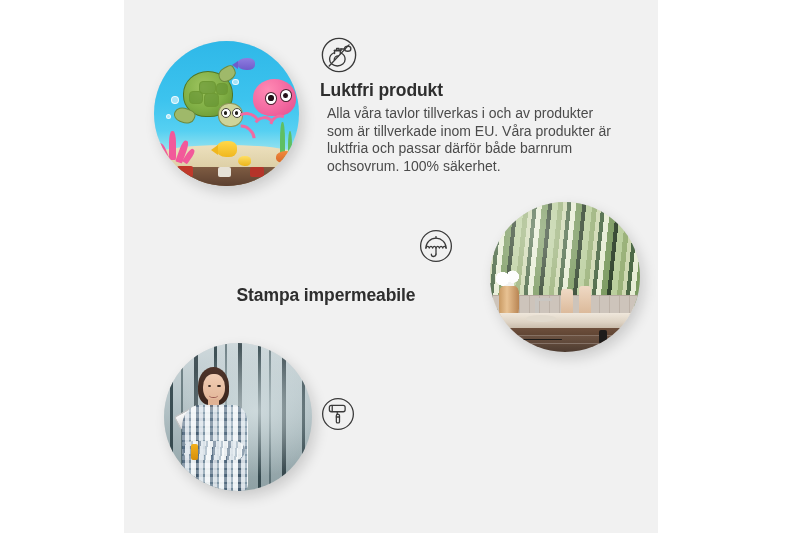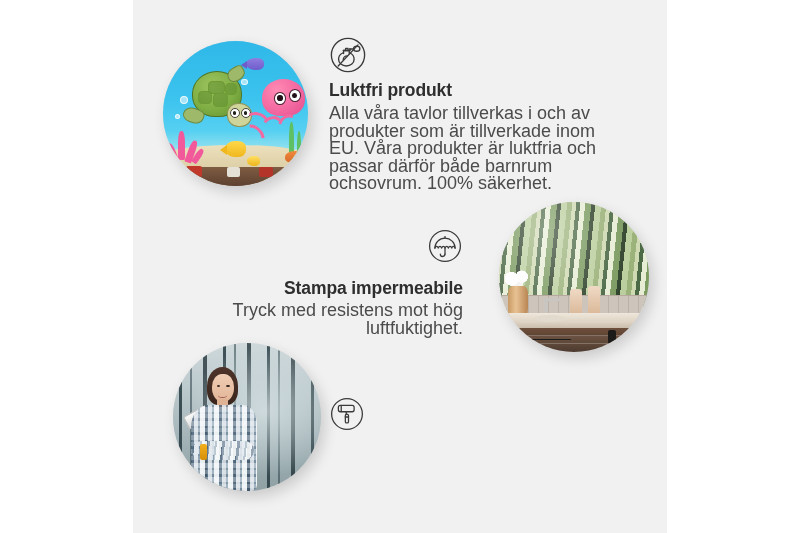--- a/index.html
+++ b/index.html
@@ -19,21 +19,21 @@
   #page {
     position: relative;
     width: 800px;
     height: 533px;
     background: #ffffff;
   }
 
   
   #panel {
     position: absolute;
-    left: 133px;
+    left: 124px;
     top: 0;
     width: 534px;
     height: 533px;
     background: #f1f1f1;
     overflow: hidden;
   }
 
   
   .photo {
     position: absolute;
@@ -261,34 +261,34 @@
   .feature { position: absolute; }
   .feature .icon-wrap { display: block; }
   .feature .f-title {
     font-size: 17.5px;
     font-weight: bold;
     color: #2e2e2e;
     letter-spacing: -0.1px;
     margin: 0;
   }
   .feature .f-desc {
-    font-size: 18px;
+    font-size: 14px;
     line-height: 17.6px;
     color: #4b4b4b;
-    margin: 0;
+    margin: 7px;
   }
 
   
   #feature-odourless { left: 196px; top: 36px; width: 300px; text-align: left; }
   #feature-odourless .f-title { margin-top: 6px; }
   #feature-odourless .f-desc { margin-top: 4px; }
 
   
   #feature-waterproof { left: 74px; top: 228px; width: 256px; text-align: right; }
-  #feature-waterproof .f-title { margin-top: 14px; }
+  #feature-waterproof .f-title { margin-top: 21px; text-align: center; }
   #feature-waterproof .f-desc { margin-top: 3px; }
 
   
   #feature-assembly { left: 196px; top: 396px; width: 260px; text-align: left; }
   #feature-assembly .f-title { margin-top: 6px; }
   #feature-assembly .f-desc { margin-top: 3px; }
 
   .icon-circle { display:inline-block; line-height:0; }
 </style>
 </head>
@@ -437,21 +437,20 @@
           <path d="M10.5 26.8c1.6-2.9 3.5-2.9 4.5 0 1.4-3.0 3.3-3.0 4.5 0 1.4-3.0 3.4-3.0 4.5 0 1.3-3.0 3.3-3.0 4.5 0 1.3-3.0 3.3-3.0 4.5 0 1.2-2.9 3.0-2.9 4.5 0"></path>
 
           <path d="M24 13.6v-2.2"></path>
 
           <path d="M24 26.8v8.0"></path>
 
           <path d="M24 34.8c0 2.0-1.6 3.2-3.2 3.2-1.7 0-3.0-1.2-3.0-3.0"></path>
         </svg>
       </span>
       <div class="f-title">Stampa impermeabile</div>
-      <div class="f-desc">Tryck med resistens mot hög luftfuktighet.</div>
     </div>
 
     <div class="feature" id="feature-assembly">
       <span class="icon-wrap icon-circle">
         <svg width="36" height="36" viewBox="0 0 48 48" fill="none" stroke="#3a3a3a" stroke-width="1.7" stroke-linecap="round" stroke-linejoin="round">
           <circle cx="24" cy="24" r="20.5"></circle>
 
           <rect x="12.5" y="12.5" width="21" height="8.5" rx="2.6"></rect>
 
           <path d="M16.3 12.8v7.9"></path>

